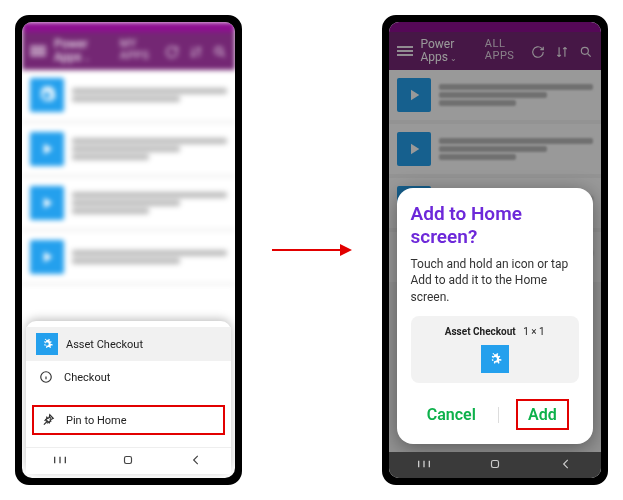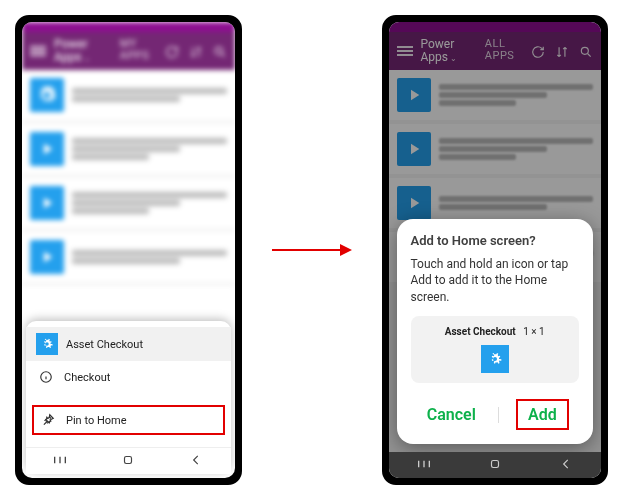--- a/index.html
+++ b/index.html
@@ -199,23 +199,23 @@
     position: absolute;
     left: 8px;
     right: 8px;
     bottom: 34px;
     background: #fff;
     border-radius: 16px;
     padding: 14px 14px 10px;
     box-shadow: 0 4px 20px rgba(0,0,0,.4);
   }
   .dialog-title {
-    font-size: 13px;
+    font-size: 19px;
     font-weight: 600;
-    color: #404040;
+    color: #6d28d9;
     margin-bottom: 8px;
   }
   .dialog-body {
     font-size: 12px;
     color: #333;
     line-height: 1.4;
     margin-bottom: 10px;
   }
   .preview-box {
     background: #f2f2f2;

